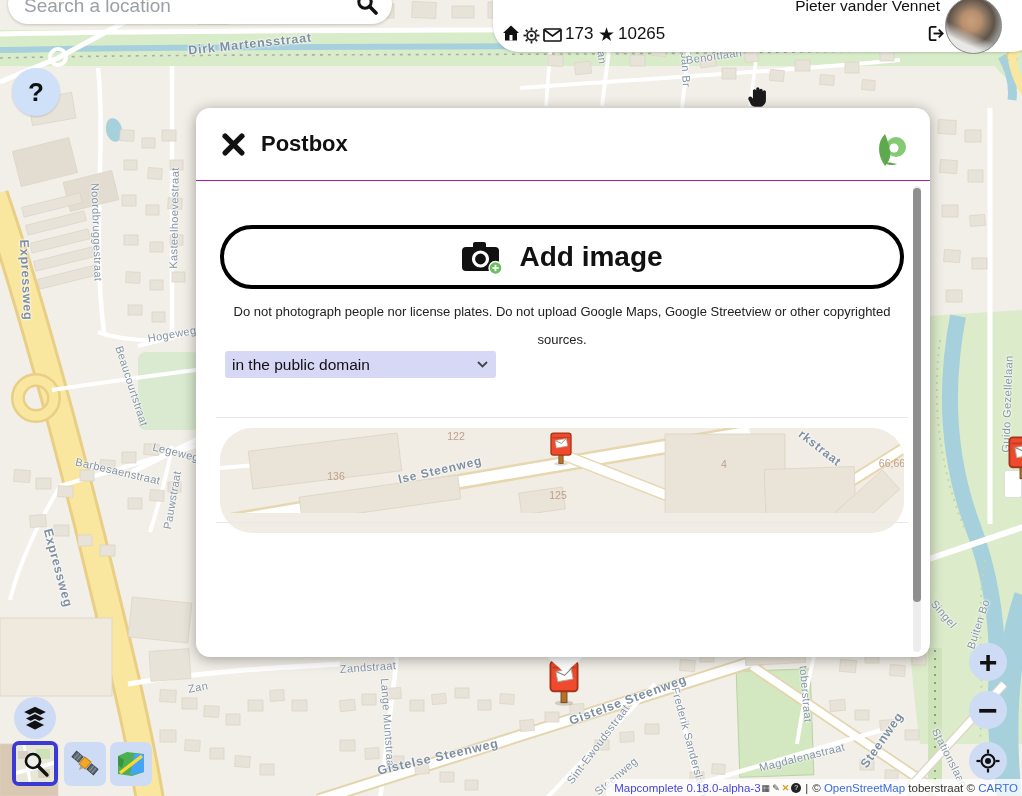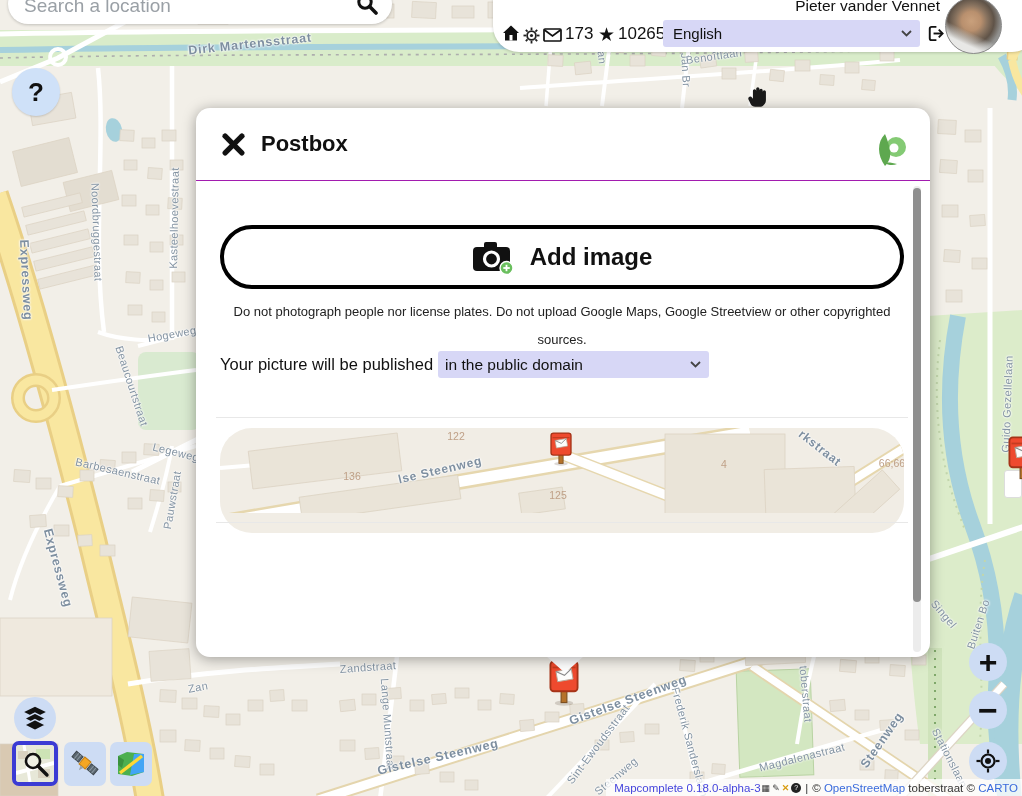--- a/index.html
+++ b/index.html
@@ -56,21 +56,21 @@
                   display:flex; align-items:center; }
   #modal-close { margin-left:26px; cursor:pointer; }
   #modal-title { margin-left:16px; font-size:22px; font-weight:700; color:#111; }
   #modal-logo { position:absolute; right:22px; top:25px; }
   #vscroll-track { position:absolute; right:9px; top:78px; width:8px; height:466px; background:#ececec; border-radius:4px; }
   #vscroll-thumb { position:absolute; right:9px; top:80px; width:8px; height:414px; background:#8f8f8f; border-radius:4px; }
 
   #add-image-button { position:absolute; left:24px; top:117px; width:684px; height:64px; border:4px solid #000;
                       border-radius:32px; background:#fff; display:flex; align-items:center; justify-content:center;
                       gap:16px; cursor:pointer; }
-  #add-image-label { font-size:24px; font-weight:700; color:#111; }
+  #add-image-label { font-size:28px; font-weight:700; color:#111; }
 
   #disclaimer { position:absolute; left:34px; top:190px; width:664px; text-align:center; font-size:13px;
                 color:#222; line-height:27.5px; }
 
   #license-line { position:absolute; left:24px; top:243px; font-size:16.5px; color:#111; display:flex; align-items:center; }
   #license-wrap { position:relative; margin-left:5px; }
   #license-select { width:271px; height:27px; background:#d7d7f6; border:none; border-radius:3px; font-size:15.5px;
                     color:#111; padding:0 26px 0 7px; appearance:none; -webkit-appearance:none;
                     font-family:"Liberation Sans",sans-serif; }
 
@@ -406,28 +406,20 @@
     </g>
   </svg>
   <svg class="tb-item" style="left:543px;top:28px;" width="19" height="14" viewBox="0 0 19 14">
     <rect x="1" y="1" width="17" height="12" rx="1" stroke="#111" stroke-width="1.7" fill="none"></rect>
     <path d="M1.5,2 L9.5,8 L17.5,2" stroke="#111" stroke-width="1.7" fill="none"></path>
   </svg>
   <span class="tb-item" id="mail-count" style="left:565px;top:24px;">173</span>
   <span class="tb-item" id="star-glyph" style="left:598px;top:23px;">★</span>
   <span class="tb-item" id="star-count" style="left:618px;top:24px;">10265</span>
 
-  <div id="language-wrap">
-    <select id="language-select">
-      <option>English</option>
-    </select>
-    <svg class="sel-chev" width="11" height="7" viewBox="0 0 11 7">
-      <polyline points="1,1 5.5,5.5 10,1" stroke="#444" stroke-width="1.8" fill="none"></polyline>
-    </svg>
-  </div>
 
   <svg class="tb-item" style="left:925px;top:24px;" width="19" height="19" viewBox="0 0 20 20">
     <path d="M12,3 H7 a2,2 0 0 0 -2,2 v10 a2,2 0 0 0 2,2 h5" stroke="#111" stroke-width="2" fill="none"></path>
     <line x1="9" y1="10" x2="18" y2="10" stroke="#111" stroke-width="2"></line>
     <polyline points="14.5,6 18.5,10 14.5,14" stroke="#111" stroke-width="2" fill="none"></polyline>
   </svg>
   <div id="avatar"></div>
 
   <div id="help-button">
     <span>?</span>
@@ -463,21 +455,20 @@
         <circle cx="34.5" cy="28" r="6.5" fill="#6abf5e" stroke="#fff" stroke-width="1.4"></circle>
         <line x1="34.5" y1="24.8" x2="34.5" y2="31.2" stroke="#fff" stroke-width="1.8"></line>
         <line x1="31.3" y1="28" x2="37.7" y2="28" stroke="#fff" stroke-width="1.8"></line>
       </svg>
       <span id="add-image-label">Add image</span>
     </div>
 
     <p id="disclaimer">Do not photograph people nor license plates. Do not upload Google Maps, Google Streetview or other copyrighted sources.</p>
 
     <div id="license-line">
-      <span>Your picture will be published</span>
       <span id="license-wrap">
         <select id="license-select">
           <option>in the public domain</option>
         </select>
         <svg class="sel-chev" width="11" height="7" viewBox="0 0 11 7">
           <polyline points="1,1 5.5,5.5 10,1" stroke="#444" stroke-width="1.8" fill="none"></polyline>
         </svg>
       </span>
     </div>
 
@@ -498,21 +489,21 @@
           <rect x="30" y="14" width="150" height="38" transform="rotate(-7 105 33)"></rect>
           <rect x="80" y="58" width="160" height="24" transform="rotate(-8 160 70)"></rect>
           <rect x="445" y="6" width="120" height="84"></rect>
           <rect x="545" y="40" width="90" height="48" transform="rotate(-2 590 64)"></rect>
           <rect x="610" y="62" width="70" height="26" transform="rotate(-42 645 75)"></rect>
           <rect x="300" y="62" width="44" height="22" transform="rotate(-8 322 73)"></rect>
         </g>
       </svg>
       <div id="minimap-labels">
           <span class="maplabel hn" style="left: 236px; top: 8px; transform: translate(-50%, -50%) rotate(0deg);">122</span>
-          <span class="maplabel hn" style="left: 132px; top: 48px; transform: translate(-50%, -50%) rotate(0deg);">136</span>
+          <span class="maplabel hn" style="left: 116px; top: 48px; transform: translate(-50%, -50%) rotate(0deg);">136</span>
           <span class="maplabel hn" style="left: 338px; top: 67px; transform: translate(-50%, -50%) rotate(0deg);">125</span>
           <span class="maplabel hn" style="left: 504px; top: 36px; transform: translate(-50%, -50%) rotate(0deg);">4</span>
           <span class="maplabel hn" style="left: 672px; top: 35px; transform: translate(-50%, -50%) rotate(0deg);">66;66</span>
           <span class="maplabel st-lg" style="left: 220px; top: 42px; transform: translate(-50%, -50%) rotate(-13deg);">lse Steenweg</span>
           <span class="maplabel st-lg" style="left: 600px; top: 20px; transform: translate(-50%, -50%) rotate(38deg);">rkstraat</span>
         </div>
       <svg style="position:absolute;left:330px;top:3px;" width="22" height="36" viewBox="0 0 26 40">
         <ellipse cx="13" cy="37.5" rx="8" ry="2.2" fill="rgba(60,40,20,.18)"></ellipse>
         <rect x="10.5" y="26" width="5" height="11" fill="#b5722a" stroke="#7e5020"></rect>
         <rect x="1.2" y="1.2" width="23.6" height="26" rx="3" fill="#ee4a2e" stroke="#a63418" stroke-width="1.6"></rect>

